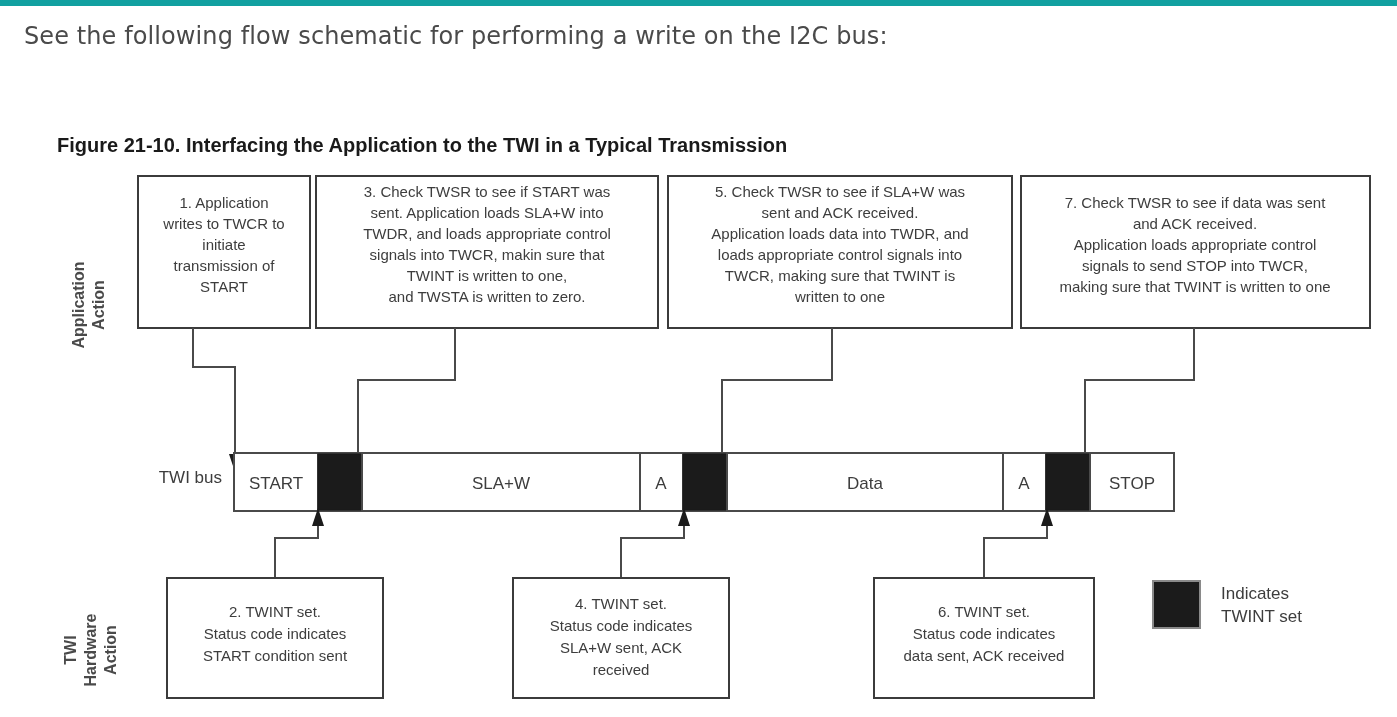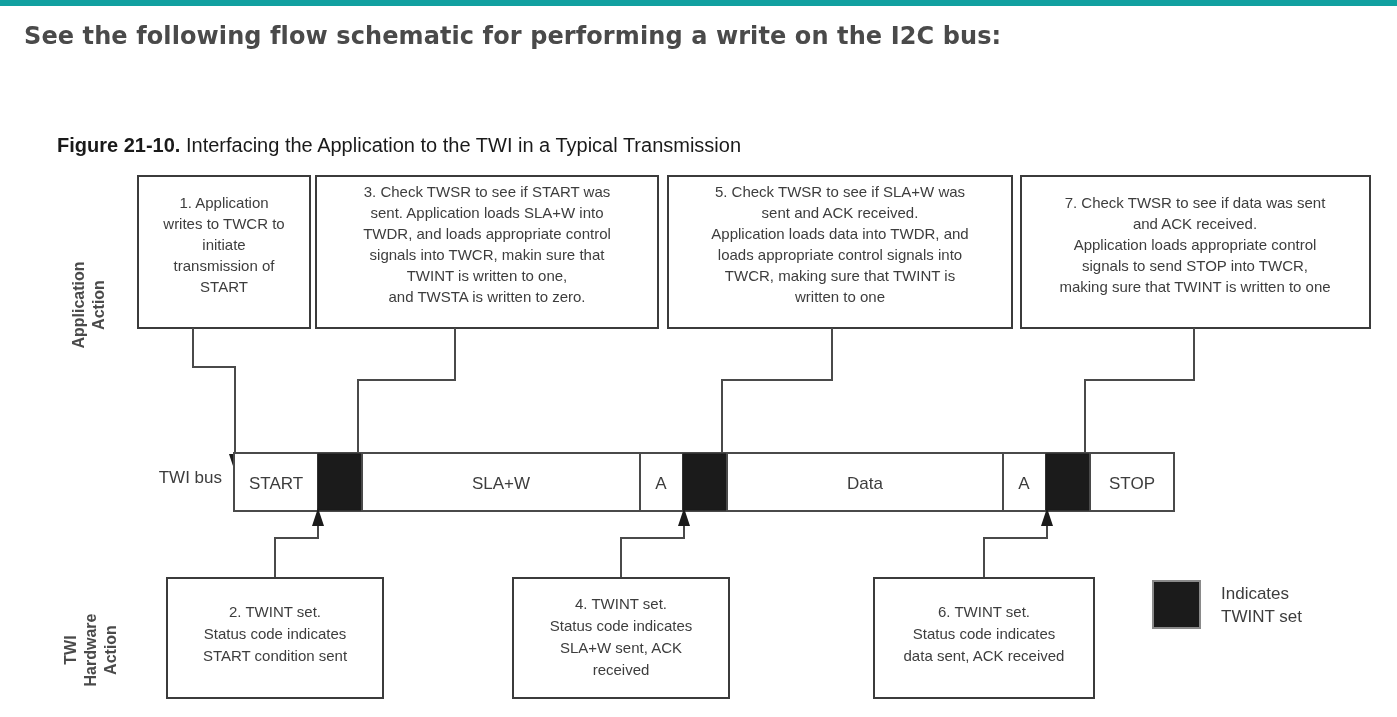--- a/index.html
+++ b/index.html
@@ -22,21 +22,21 @@
     height: 6px;
     background: #11a0a0;
   }
   #intro-text {
     position: absolute;
     top: 22px;
     left: 24px;
     font-size: 24px;
     color: #4a4a4a;
     font-family: "DejaVu Sans", sans-serif;
-    font-weight: 700;
+    font-weight: 400;
     letter-spacing: 0.1px;
     white-space: nowrap;
   }
   #figure-wrap {
     position: absolute;
     top: 120px;
     left: 0;
     width: 1397px;
     height: 600px;
   }
@@ -47,21 +47,21 @@
     font-size: 20px;
     color: #1a1a1a;
     font-family: "Liberation Sans", sans-serif;
     white-space: nowrap;
   }
   #figure-caption .cap-strong {
     font-weight: bold;
     margin-top: 26px;
   }
   #figure-caption .cap-rest {
-    font-weight: normal;
+    font-weight: bold;
   }
   svg#schematic {
     position: absolute;
     top: 0;
     left: 0;
   }
   .box-rect {
     fill: #ffffff;
     stroke: #3b3b3b;
     stroke-width: 2;

